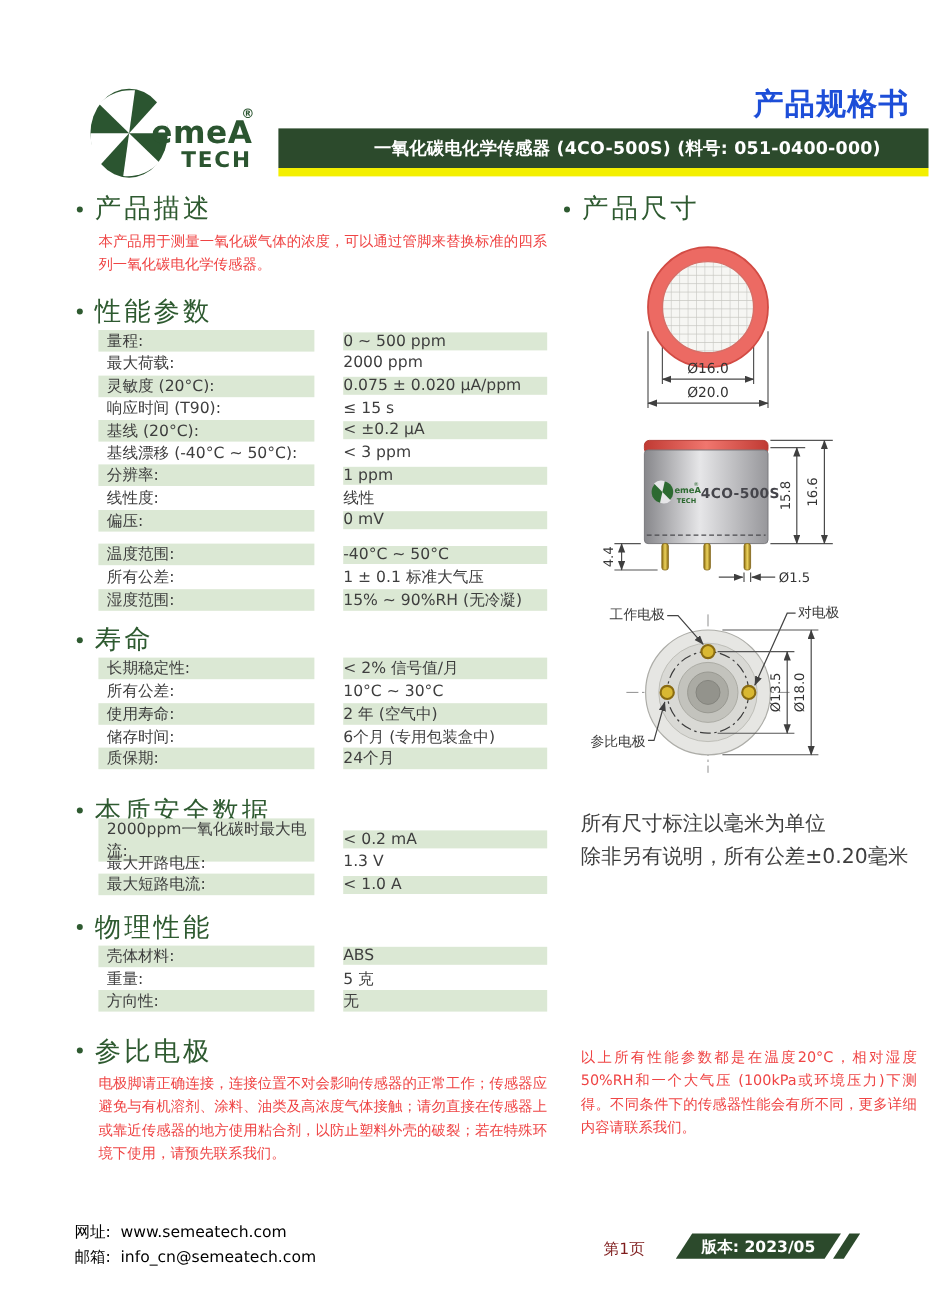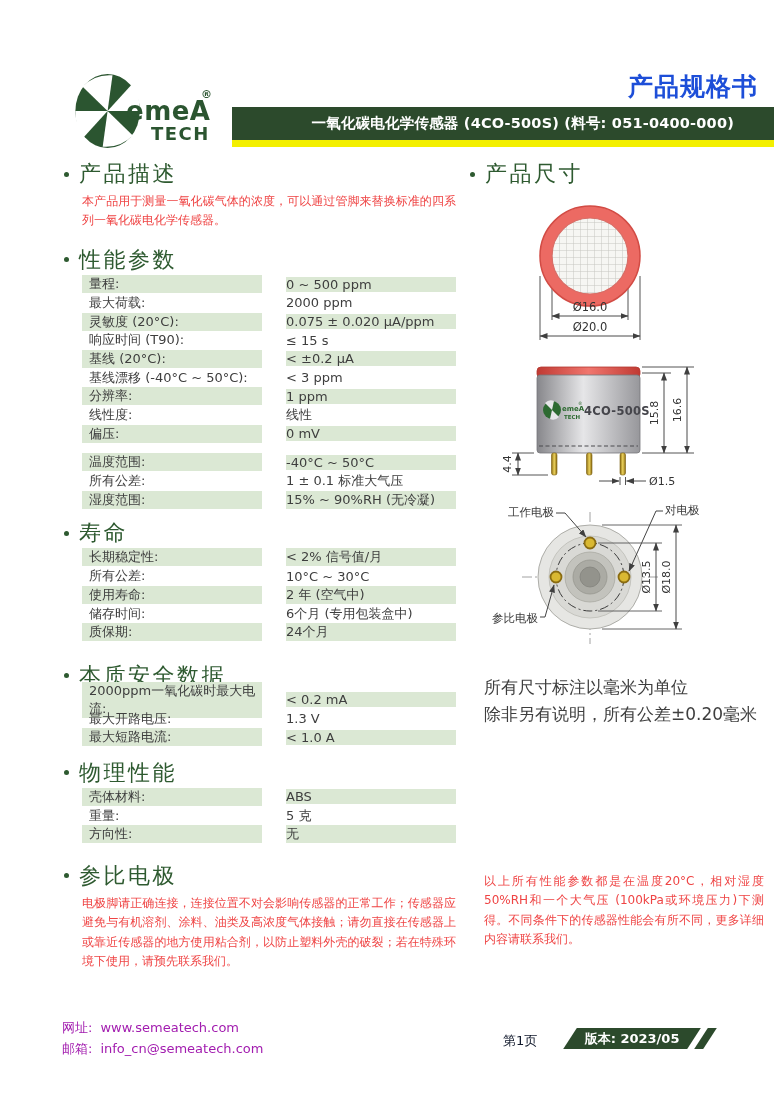--- a/index.html
+++ b/index.html
@@ -48,23 +48,23 @@
 
   .tv-svg { margin-top:8px; }
   .sv-svg { margin-top:6px; }
   .bv-svg { margin-top:0; }
   .dim-notes { margin:2px 0 0 16px; font-size:17px; line-height:1.6; color:#3e3e3e; }
 
   .sec-notice { position:absolute; left:468px; top:866px; width:298px; }
   .sec-notice .sec-body { margin-left:16px; width:280px; }
 
   
-  .footer-contact { position:absolute; left:62px; top:1018px; font-size:13px; line-height:1.6; color:#a21caf; }
+  .footer-contact { position:absolute; left:62px; top:1018px; font-size:13px; line-height:1.6; color:#000000; }
   .footer-contact .lbl { margin-right:8px; }
-  .page-num { position:absolute; left:503px; top:1032px; font-size:13px; color:#0f172a; }
+  .page-num { position:absolute; left:503px; top:1032px; font-size:13px; color:#7f1d1d; }
   .version-badge { position:absolute; left:562px; top:1028px; width:152px; height:21px; }
   .vb-main { position:absolute; left:8px; top:0; width:124px; height:21px; background:#2c4a2c;
              transform:skewX(-33deg); display:flex; align-items:center; justify-content:center; }
   .vb-main span { transform:skewX(33deg); color:#fff; font-weight:bold; font-size:13px; }
   .vb-tail { position:absolute; left:139px; top:0; width:9px; height:21px; background:#2c4a2c; transform:skewX(-33deg); }
 </style>
 </head>
 <body>
 
 <div class="page">

